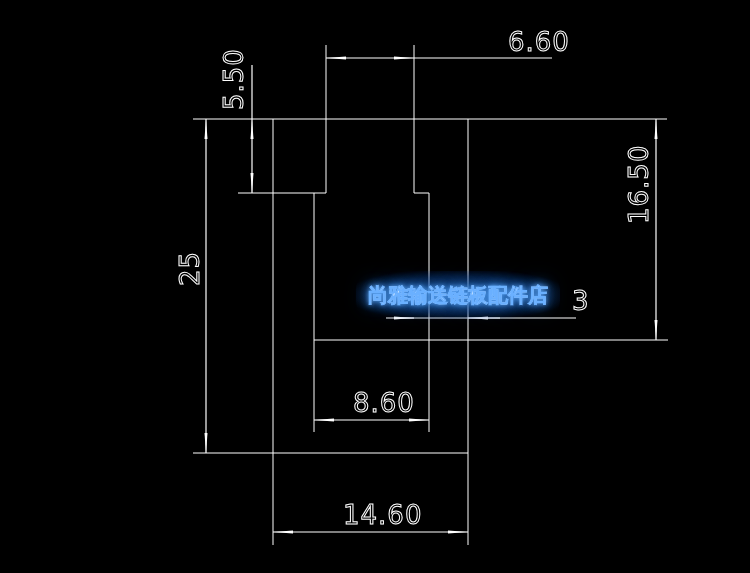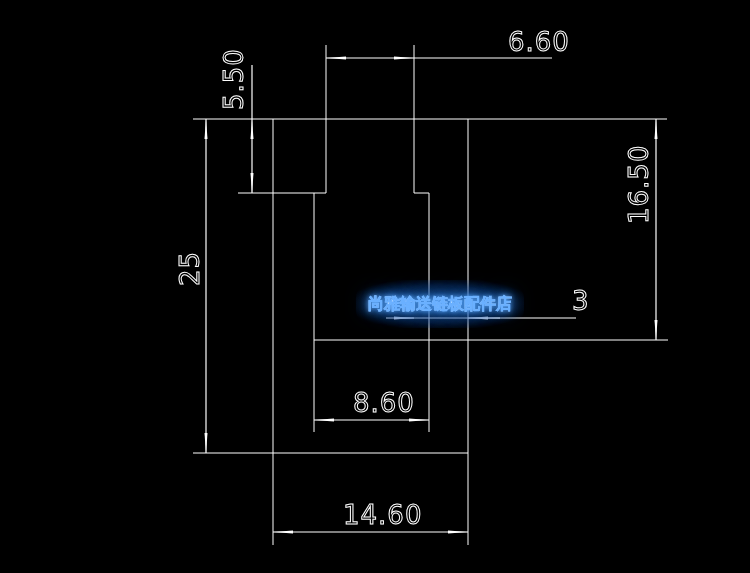--- a/index.html
+++ b/index.html
@@ -2,26 +2,26 @@
 <html><head>
 <meta charset="utf-8">
 <style>
   html, body { margin: 0; padding: 0; background: #000; }
   body { width: 750px; height: 573px; overflow: hidden; position: relative; }
   #canvas { position: absolute; left: 0; top: 0; width: 750px; height: 573px; }
   svg text { font-family: "DejaVu Sans", sans-serif; }
   .dimtext { fill: none; stroke: #fff; stroke-width: 1; font-size: 26px; letter-spacing: 1px; }
   .watermark {
     position: absolute;
-    left: 356px; top: 280px;
+    left: 356px; top: 271px;
     height: 48px;
     padding: 0 12px;
     display: flex; align-items: center;
     font-family: "DejaVu Sans", sans-serif;
-    font-size: 16px;
+    font-size: 20px;
     font-weight: bold;
     color: #ddeeff;
     -webkit-text-stroke: 0.6px #6ab0ff;
     text-shadow: 0 0 4px #6ab0ff, 0 0 8px #3a8fe8, 0 0 14px #2a70c8, 0 0 22px #1d5aa8;
     background: radial-gradient(ellipse at center, rgba(40,110,200,0.55) 0%, rgba(20,70,150,0.35) 55%, rgba(0,0,0,0) 80%);
     border-radius: 18px;
     white-space: nowrap;
   }
 </style>
 </head>

